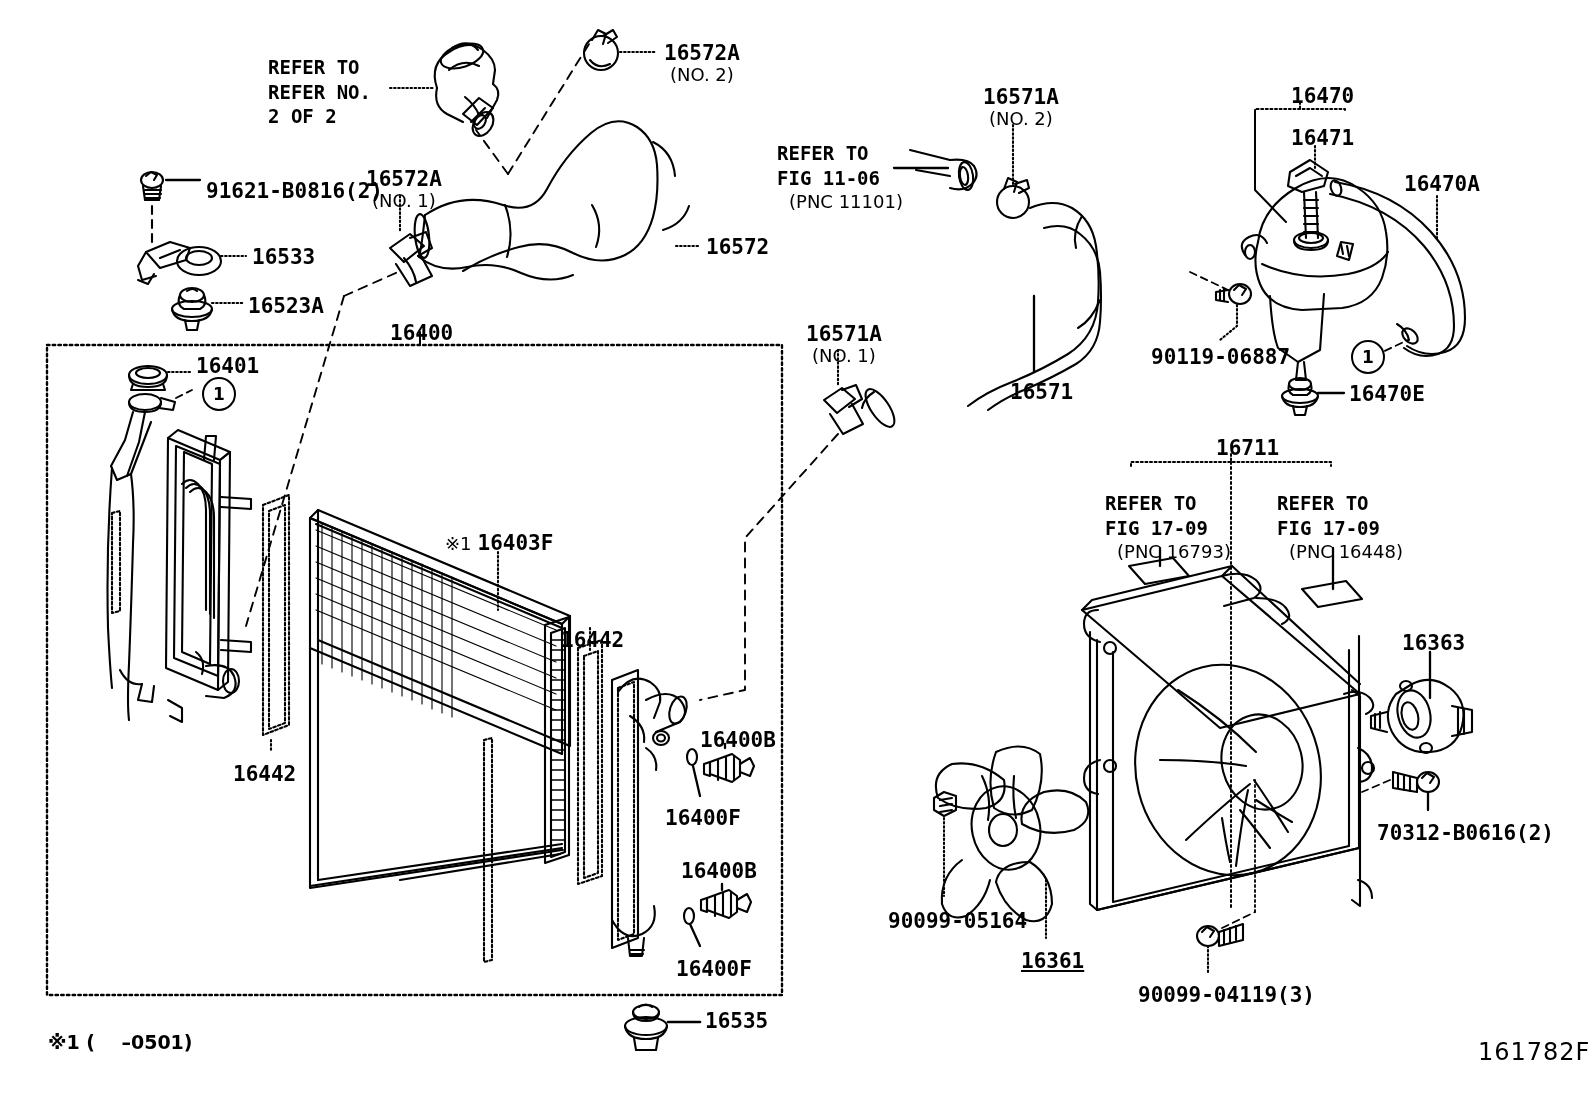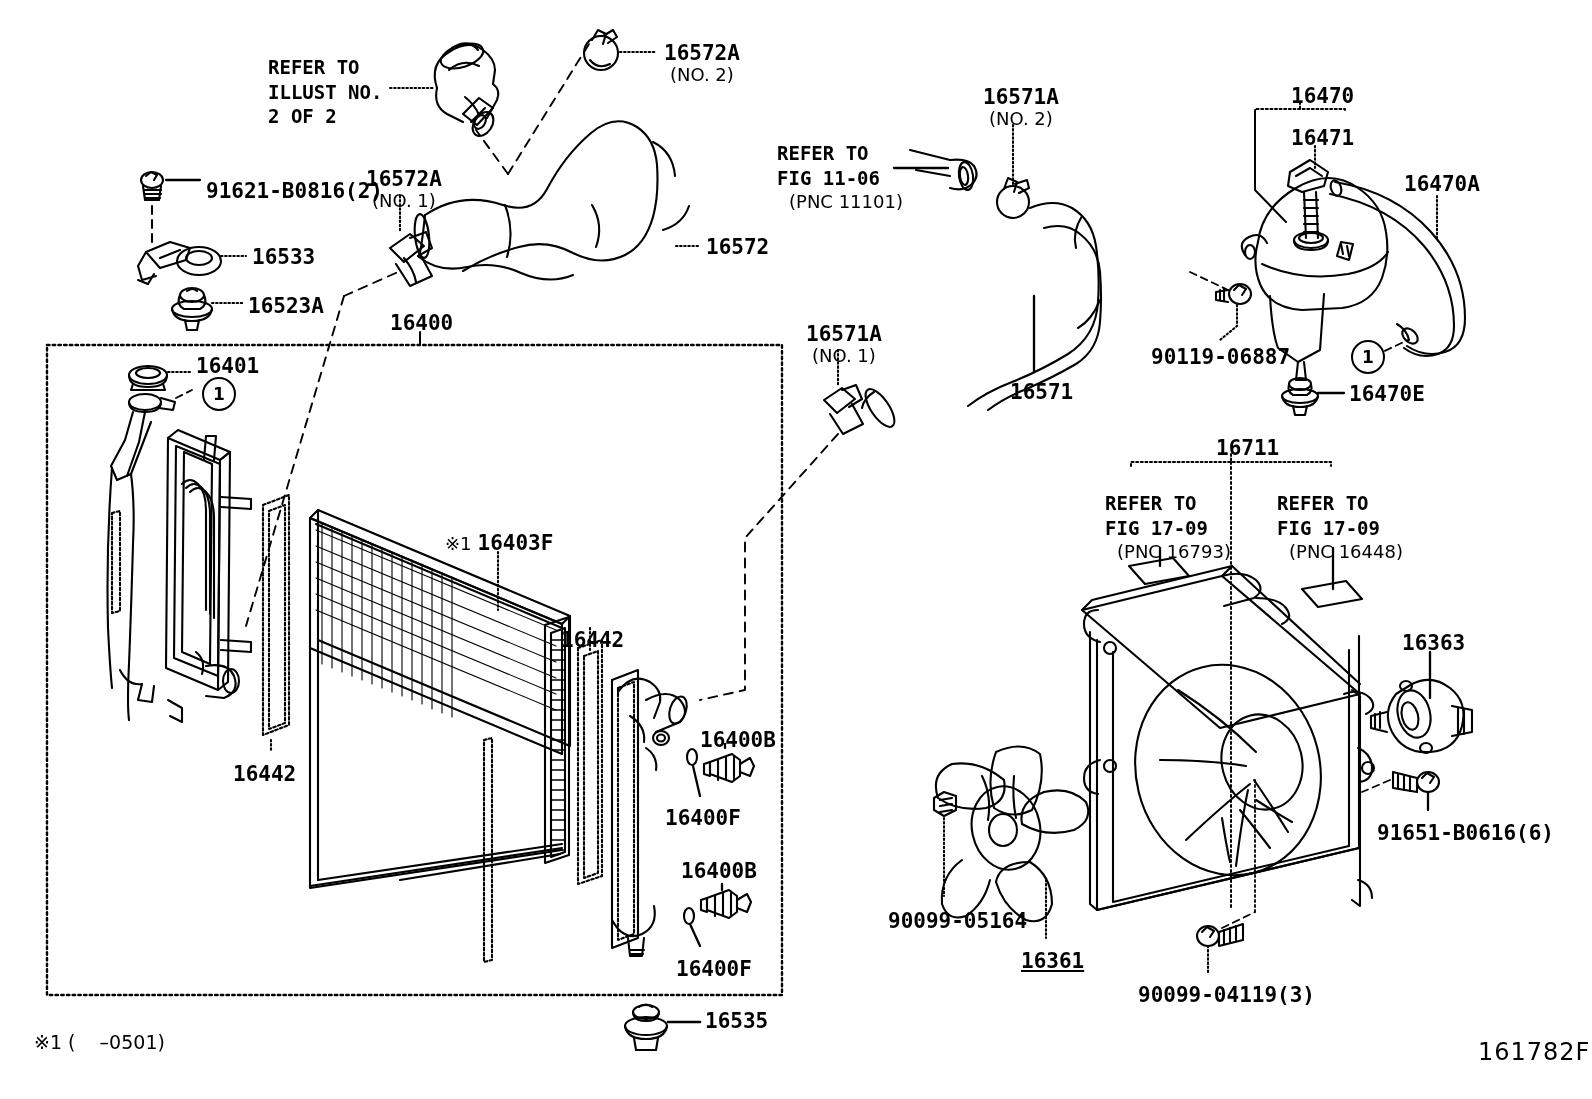--- a/index.html
+++ b/index.html
@@ -420,55 +420,55 @@
     <path d="M1417 778 l-24 -6 l0 16 l24 4 z"></path>
     <path d="M1398 774 l0 14 M1404 776 l0 14 M1410 777 l0 14"></path>
   </g>
   <path d="M1428 792 V810" stroke-width="2.3"></path>
   <path d="M1390 780 L1362 792" stroke-dasharray="7 5" stroke-width="1.8"></path>
 
   </g>
 </svg>
 
 <div id="labels">
-      <div class="lbl ref" style="left: 268px; top: 55px;"><div>REFER TO</div><div>ILLUST NO.</div><div>2 OF 2</div></div>
+      <div class="lbl ref" style="left: 268px; top: 55px;"><div>REFER TO</div><div>REFER NO.</div><div>2 OF 2</div></div>
       <div class="lbl" style="left: 664px; top: 42px;"><div class="pn">16572A</div><div class="sub ctr">(NO. 2)</div></div>
       <div class="lbl ctr" style="left: 983px; top: 86px;"><div class="pn">16571A</div><div class="sub ctr">(NO. 2)</div></div>
       <div class="lbl pn" style="left: 1251px; top: 85px; margin-left: 40px;">16470</div>
       <div class="lbl pn" style="left: 1291px; top: 127px;">16471</div>
       <div class="lbl pn" style="left: 1404px; top: 173px;">16470A</div>
       <div class="lbl ref" style="left: 777px; top: 141px;"><div>REFER TO</div><div>FIG 11-06</div><div class="p">(PNC 11101)</div></div>
       <div class="lbl pn" style="left: 206px; top: 180px;">91621-B0816(2)</div>
       <div class="lbl ctr" style="left: 366px; top: 168px;"><div class="pn">16572A</div><div class="sub ctr">(NO. 1)</div></div>
       <div class="lbl pn" style="left: 252px; top: 246px;">16533</div>
       <div class="lbl pn" style="left: 248px; top: 295px;">16523A</div>
       <div class="lbl pn" style="left: 706px; top: 236px;">16572</div>
-      <div class="lbl pn" style="left: 390px; top: 312px;">16400</div>
+      <div class="lbl pn" style="left: 390px; top: 322px;">16400</div>
       <div class="lbl pn" style="left: 1151px; top: 346px;">90119-06887</div>
       <div class="lbl pn" style="left: 1349px; top: 383px;">16470E</div>
       <div class="lbl ctr" style="left: 806px; top: 323px;"><div class="pn">16571A</div><div class="sub ctr">(NO. 1)</div></div>
       <div class="lbl pn" style="left: 1010px; top: 381px;">16571</div>
       <div class="lbl pn" style="left: 196px; top: 355px;">16401</div>
       <div class="lbl pn" style="left: 1216px; top: 437px;">16711</div>
       <div class="lbl ref" style="left: 1105px; top: 491px;"><div>REFER TO</div><div>FIG 17-09</div><div class="p">(PNC 16793)</div></div>
       <div class="lbl ref" style="left: 1277px; top: 491px;"><div>REFER TO</div><div>FIG 17-09</div><div class="p">(PNC 16448)</div></div>
       <div class="lbl" style="left: 397px; top: 532px; margin-left: 48px;"><span class="sub" style="margin-right: 6px;">※1</span><span class="pn">16403F</span></div>
       <div class="lbl pn" style="left: 1402px; top: 632px;">16363</div>
       <div class="lbl pn" style="left: 561px; top: 629px;">16442</div>
       <div class="lbl pn" style="left: 700px; top: 729px;">16400B</div>
       <div class="lbl pn" style="left: 233px; top: 763px;">16442</div>
       <div class="lbl pn" style="left: 665px; top: 807px;">16400F</div>
-      <div class="lbl pn" style="left: 1377px; top: 822px;">91651-B0616(6)</div>
+      <div class="lbl pn" style="left: 1377px; top: 822px;">70312-B0616(2)</div>
       <div class="lbl pn" style="left: 681px; top: 860px;">16400B</div>
       <div class="lbl pn" style="left: 888px; top: 910px;">90099-05164</div>
       <div class="lbl pn" style="left: 676px; top: 958px;">16400F</div>
       <div class="lbl pn" style="left: 1021px; top: 950px; text-decoration: underline;">16361</div>
       <div class="lbl pn" style="left: 1138px; top: 984px;">90099-04119(3)</div>
       <div class="lbl pn" style="left: 705px; top: 1010px;">16535</div>
     </div>
 
-<div class="lbl note" style="left:34px;top:1032px;">※1 (    –0501)</div>
+<div class="lbl note" style="left:48px;top:1032px;font-weight:bold;">※1 (    –0501)</div>
 
 <div class="lbl figid" style="left:1478px;top:1040px;">161782F</div>
 
 <div class="circ" style="left: 202px; top: 377px;">1</div>
     <div class="circ" style="left: 1351px; top: 340px;">1</div>
   </div>
 
 </body></html>

